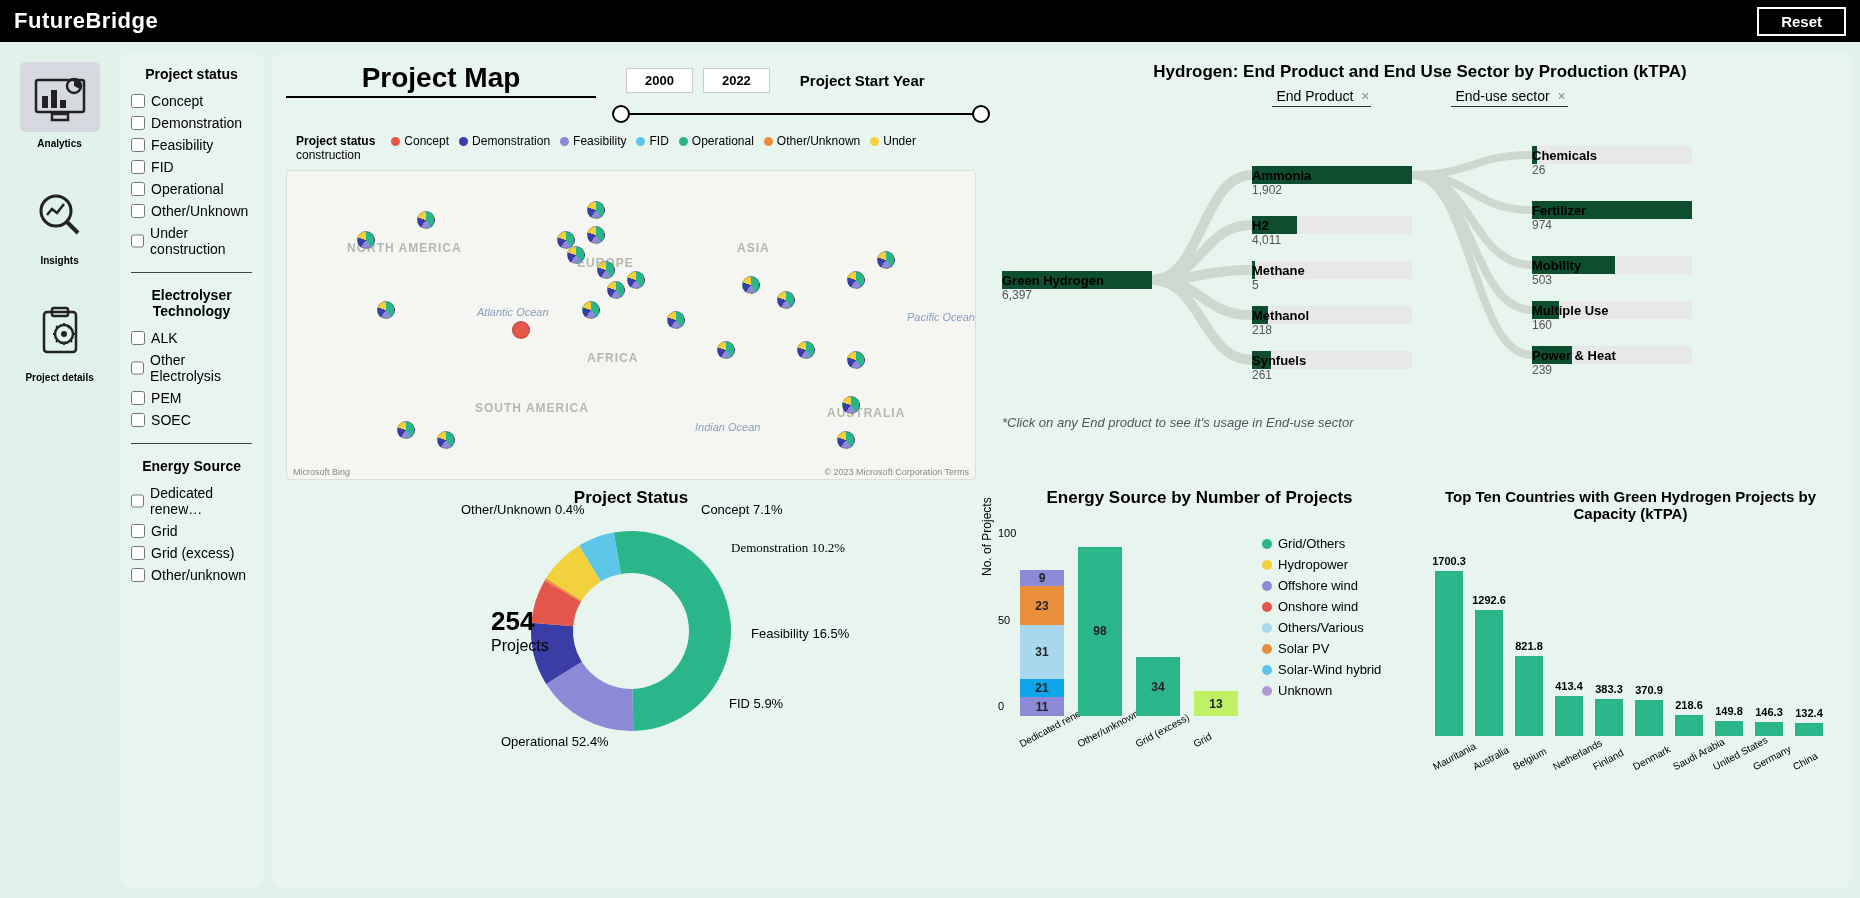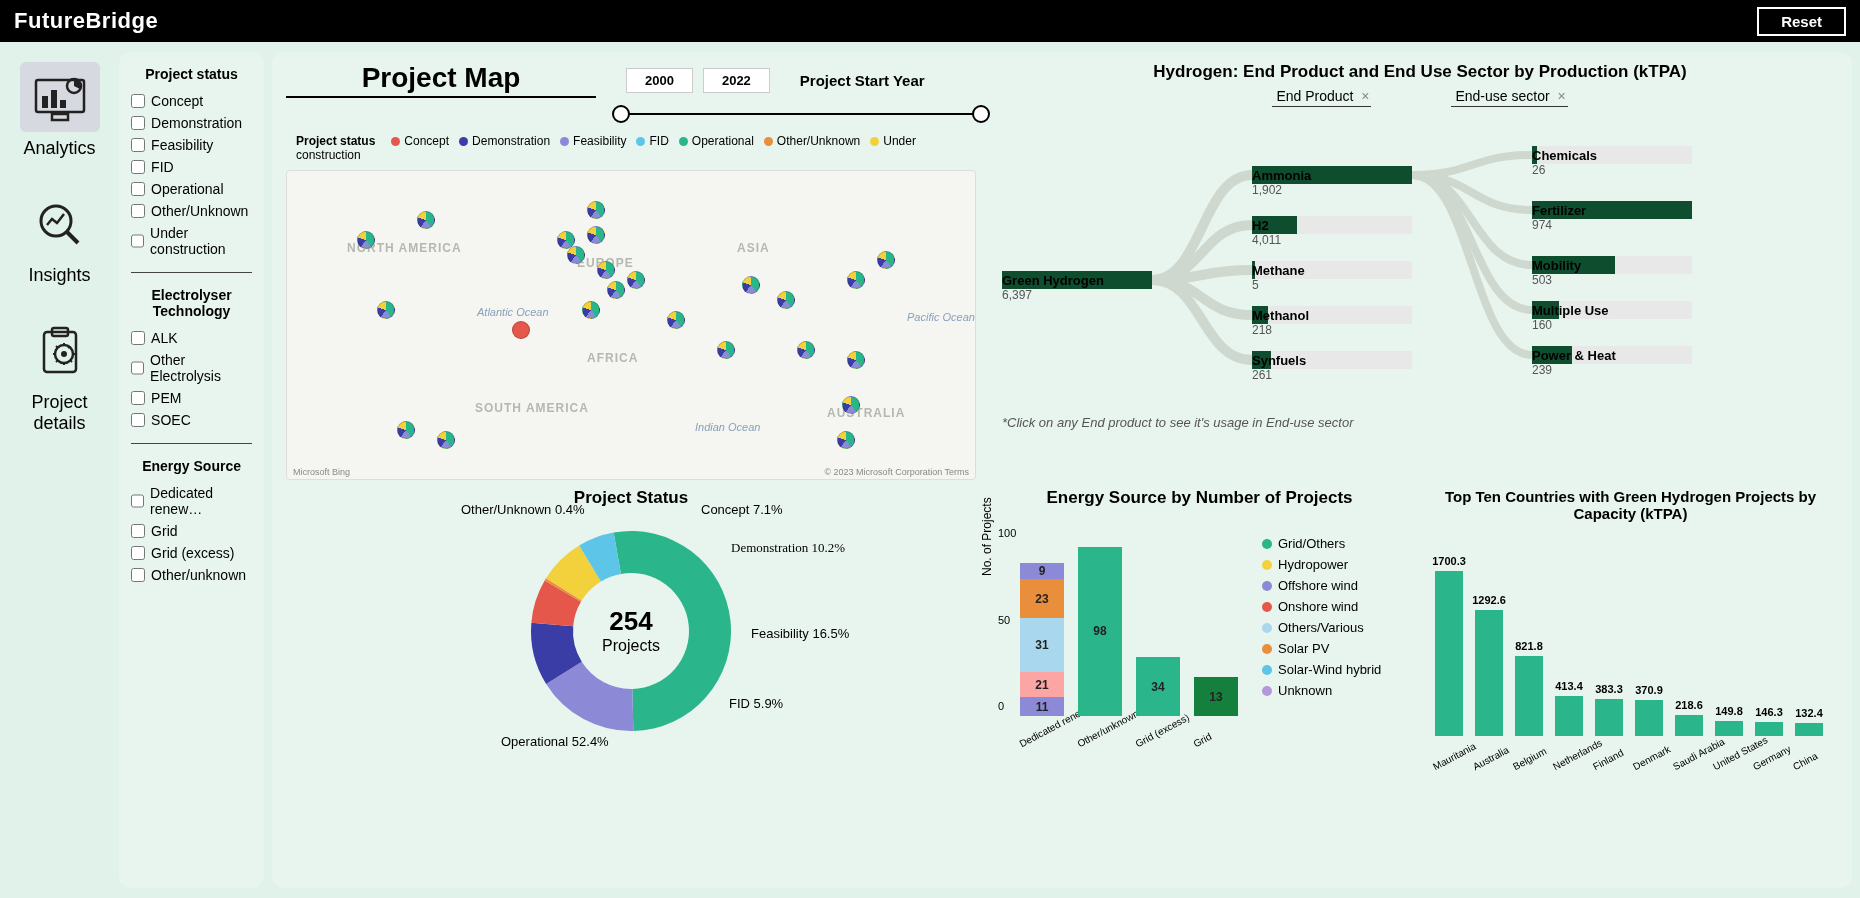--- a/index.html
+++ b/index.html
@@ -5,21 +5,21 @@
 *{box-sizing:border-box;margin:0;padding:0;font-family:Arial,Helvetica,sans-serif}
 body{background:#e0f2ea;width:1860px;height:898px;overflow:hidden;position:relative}
 .topbar{background:#000;color:#fff;height:42px;display:flex;align-items:center;justify-content:space-between;padding:0 14px}
 .logo{font-size:22px;font-weight:700;letter-spacing:.5px}
 .reset-btn{background:#000;color:#fff;border:2px solid #fff;padding:4px 22px;font-size:15px;font-weight:700;cursor:pointer}
 .layout{display:flex;gap:8px;padding:10px 8px;height:calc(100% - 42px)}
 .navcol{width:116px;display:flex;flex-direction:column;gap:30px;padding-top:10px}
 .nav-item{text-align:center;cursor:pointer}
 .nav-item.active .nav-icon-box{background:#d6d9e0}
 .nav-icon-box{width:80px;height:70px;margin:0 auto 6px;border-radius:6px;display:flex;align-items:center;justify-content:center}
-.nav-label{font-size:18px;font-weight:400}
+.nav-label{font-size:10px;font-weight:700}
 .filtercol{width:160px;background:#e8f5ef;border-radius:12px;padding:14px 12px;font-size:14px}
 .filter-group{margin-bottom:8px}
 .filter-title{font-weight:700;text-align:center;margin-bottom:8px}
 .filter-row{display:flex;align-items:center;gap:6px;padding:3px 0;cursor:pointer}
 .filter-row input{width:14px;height:14px}
 .sep{border:none;border-top:1px solid #444;margin:12px 0 14px}
 .main{flex:1;background:#e8f5ef;border-radius:12px;padding:10px 14px;display:grid;grid-template-columns:690px 395px 415px;grid-template-rows:400px 1fr;gap:26px}
 .card{background:transparent;position:relative}
 
 .pm-header{display:flex;align-items:center;gap:30px}
@@ -48,21 +48,21 @@
 .sankey-body{position:relative;height:290px}
 .sk-node{position:absolute;font-size:13px}
 .sk-node .nm{font-weight:700}
 .sk-node .vl{color:#555;font-size:12px}
 .sk-bar{position:absolute;height:18px;background:#e8e8e8}
 .sk-bar-fill{height:100%;background:#0e4d2e}
 .sk-hint{font-style:italic;font-size:13px;color:#555;margin-top:4px}
 
 .bottom-title{text-align:center;font-weight:700;font-size:17px;margin-bottom:8px}
 .donut-wrap{position:relative;width:280px;height:240px;margin:0 auto}
-.donut-center{position:absolute;top:90px;left:0;right:0;text-align:center}
+.donut-center{position:absolute;top:90px;left:0;right:0;text-align:left}
 .donut-center .big{font-size:26px;font-weight:700}
 .donut-lbl{position:absolute;font-size:13px;white-space:nowrap}
 
 .eb-wrap{display:flex;gap:10px}
 .eb-chart{position:relative;width:250px;height:230px}
 .eb-axis-lbl{position:absolute;left:-22px;top:60px;transform:rotate(-90deg);transform-origin:left top;font-size:12px}
 .eb-tick{position:absolute;left:-4px;font-size:11px;transform:translateY(-50%)}
 .eb-col{position:absolute;bottom:30px;width:44px}
 .eb-seg{width:100%;display:flex;align-items:center;justify-content:center;font-size:12px;font-weight:700;color:#222}
 .eb-xlabel{position:absolute;bottom:-4px;font-size:10px;transform:rotate(-28deg);transform-origin:left center;white-space:nowrap}
@@ -390,34 +390,34 @@
       <div class="eb-wrap">
         <div class="eb-chart" id="eb-chart">
           <div class="eb-axis-lbl">No. of Projects</div>
         <div class="eb-tick" style="top: 190px;">0</div>
             <div class="eb-tick" style="top: 103.636px;">50</div>
             <div class="eb-tick" style="top: 17.2727px;">100</div>
             <div class="eb-col" style="left: 18px;">
               <div class="eb-seg" style="height:15.545454545454545px;background:#8c8ad6">9</div>
               <div class="eb-seg" style="height:39.72727272727273px;background:#e98e3b">23</div>
               <div class="eb-seg" style="height:53.54545454545455px;background:#a9d7ee">31</div>
-              <div class="eb-seg" style="height:25px;background:#fca5a5">21</div>
+              <div class="eb-seg" style="height:18px;background:#0ea5e9">21</div>
               <div class="eb-seg" style="height:19px;background:#8c8ad6">11</div>
             </div>
             <div class="eb-xlabel" style="left: 18px;">Dedicated renewable</div>
             <div class="eb-col" style="left: 76px;">
               <div class="eb-seg" style="height:169.27272727272728px;background:#2bb58a">98</div>
             </div>
             <div class="eb-xlabel" style="left: 76px;">Other/unknown</div>
             <div class="eb-col" style="left: 134px;">
               <div class="eb-seg" style="height:58.72727272727273px;background:#2bb58a">34</div>
             </div>
             <div class="eb-xlabel" style="left: 134px;">Grid (excess)</div>
             <div class="eb-col" style="left: 192px;">
-              <div class="eb-seg" style="height:39px;background:#15803d">13</div>
+              <div class="eb-seg" style="height:25px;background:#bef264">13</div>
             </div>
             <div class="eb-xlabel" style="left: 192px;">Grid</div>
           </div>
         <div class="eb-legend" id="eb-legend">
             <div><span class="d" style="background:#2bb58a"></span>Grid/Others</div>
             <div><span class="d" style="background:#f2d13c"></span>Hydropower</div>
             <div><span class="d" style="background:#8c8ad6"></span>Offshore wind</div>
             <div><span class="d" style="background:#e4574a"></span>Onshore wind</div>
             <div><span class="d" style="background:#a9d7ee"></span>Others/Various</div>
             <div><span class="d" style="background:#e98e3b"></span>Solar PV</div>

